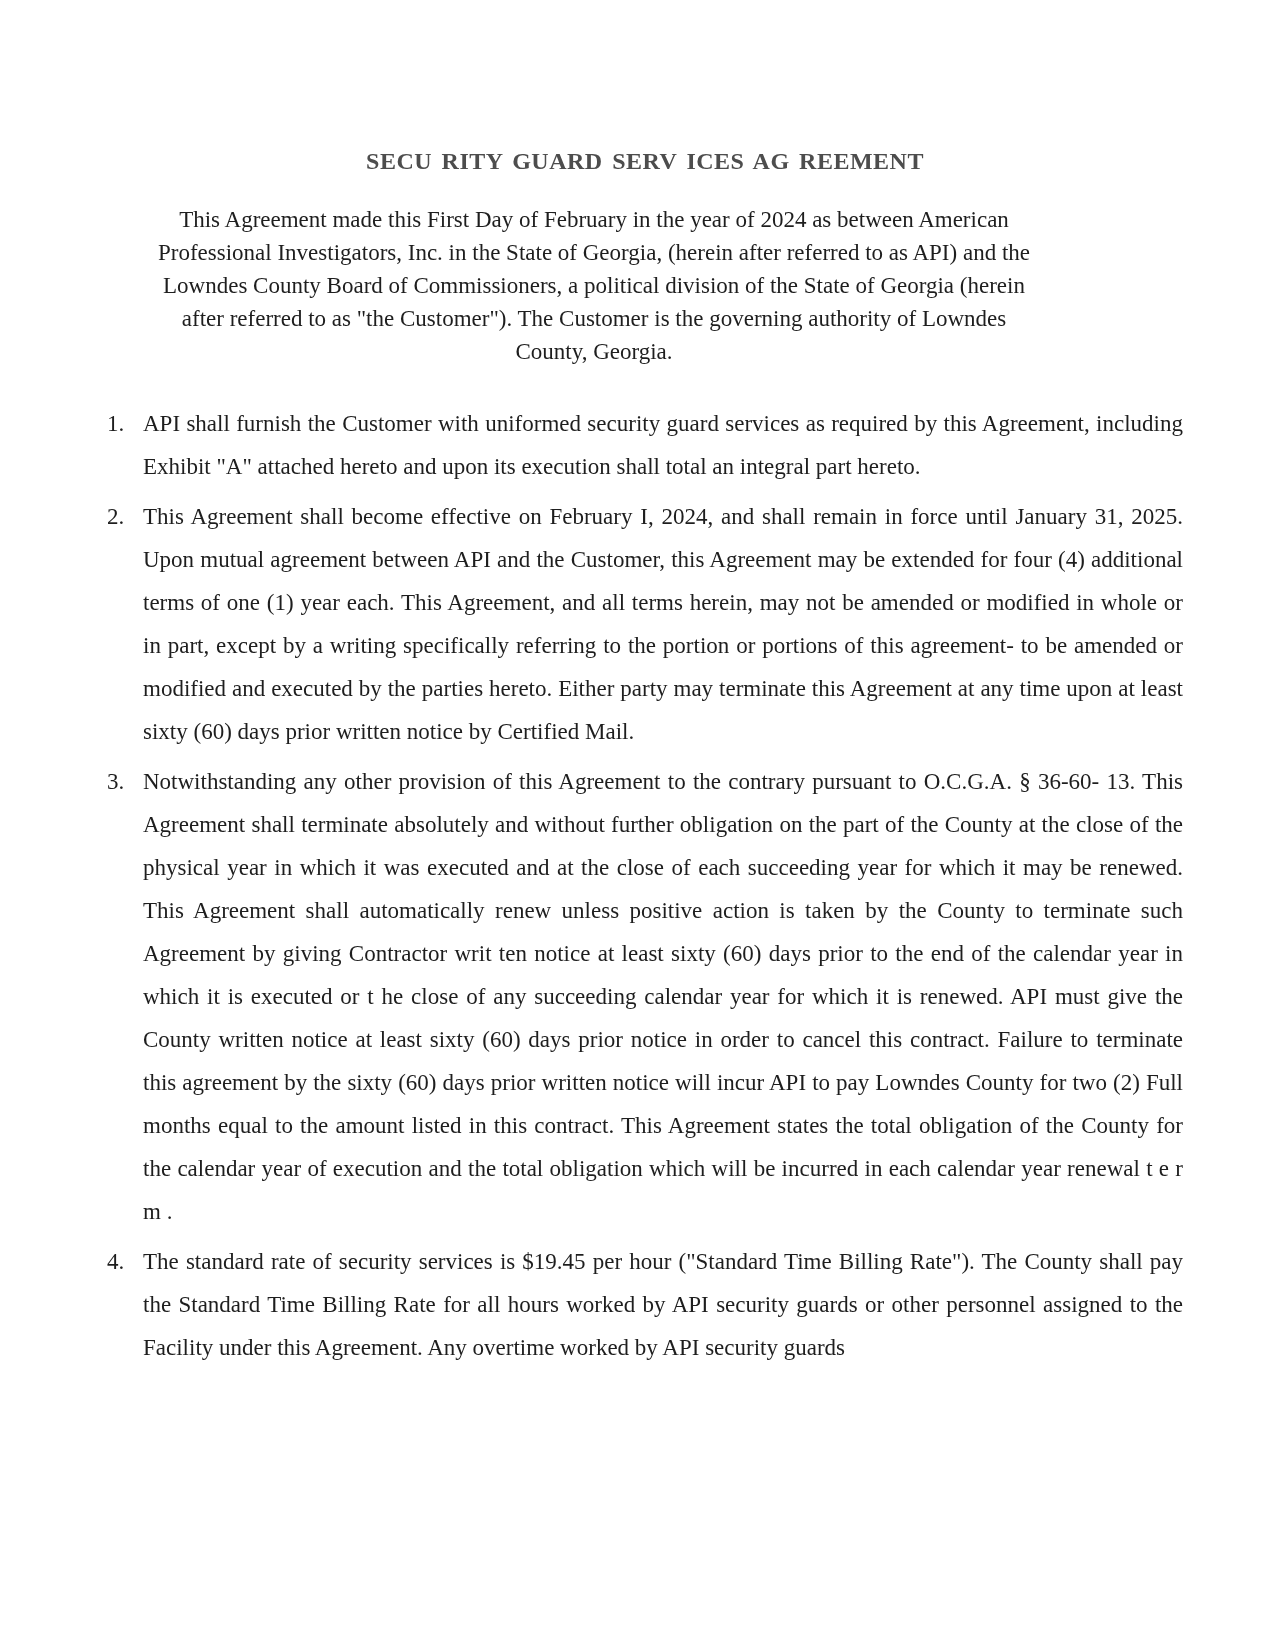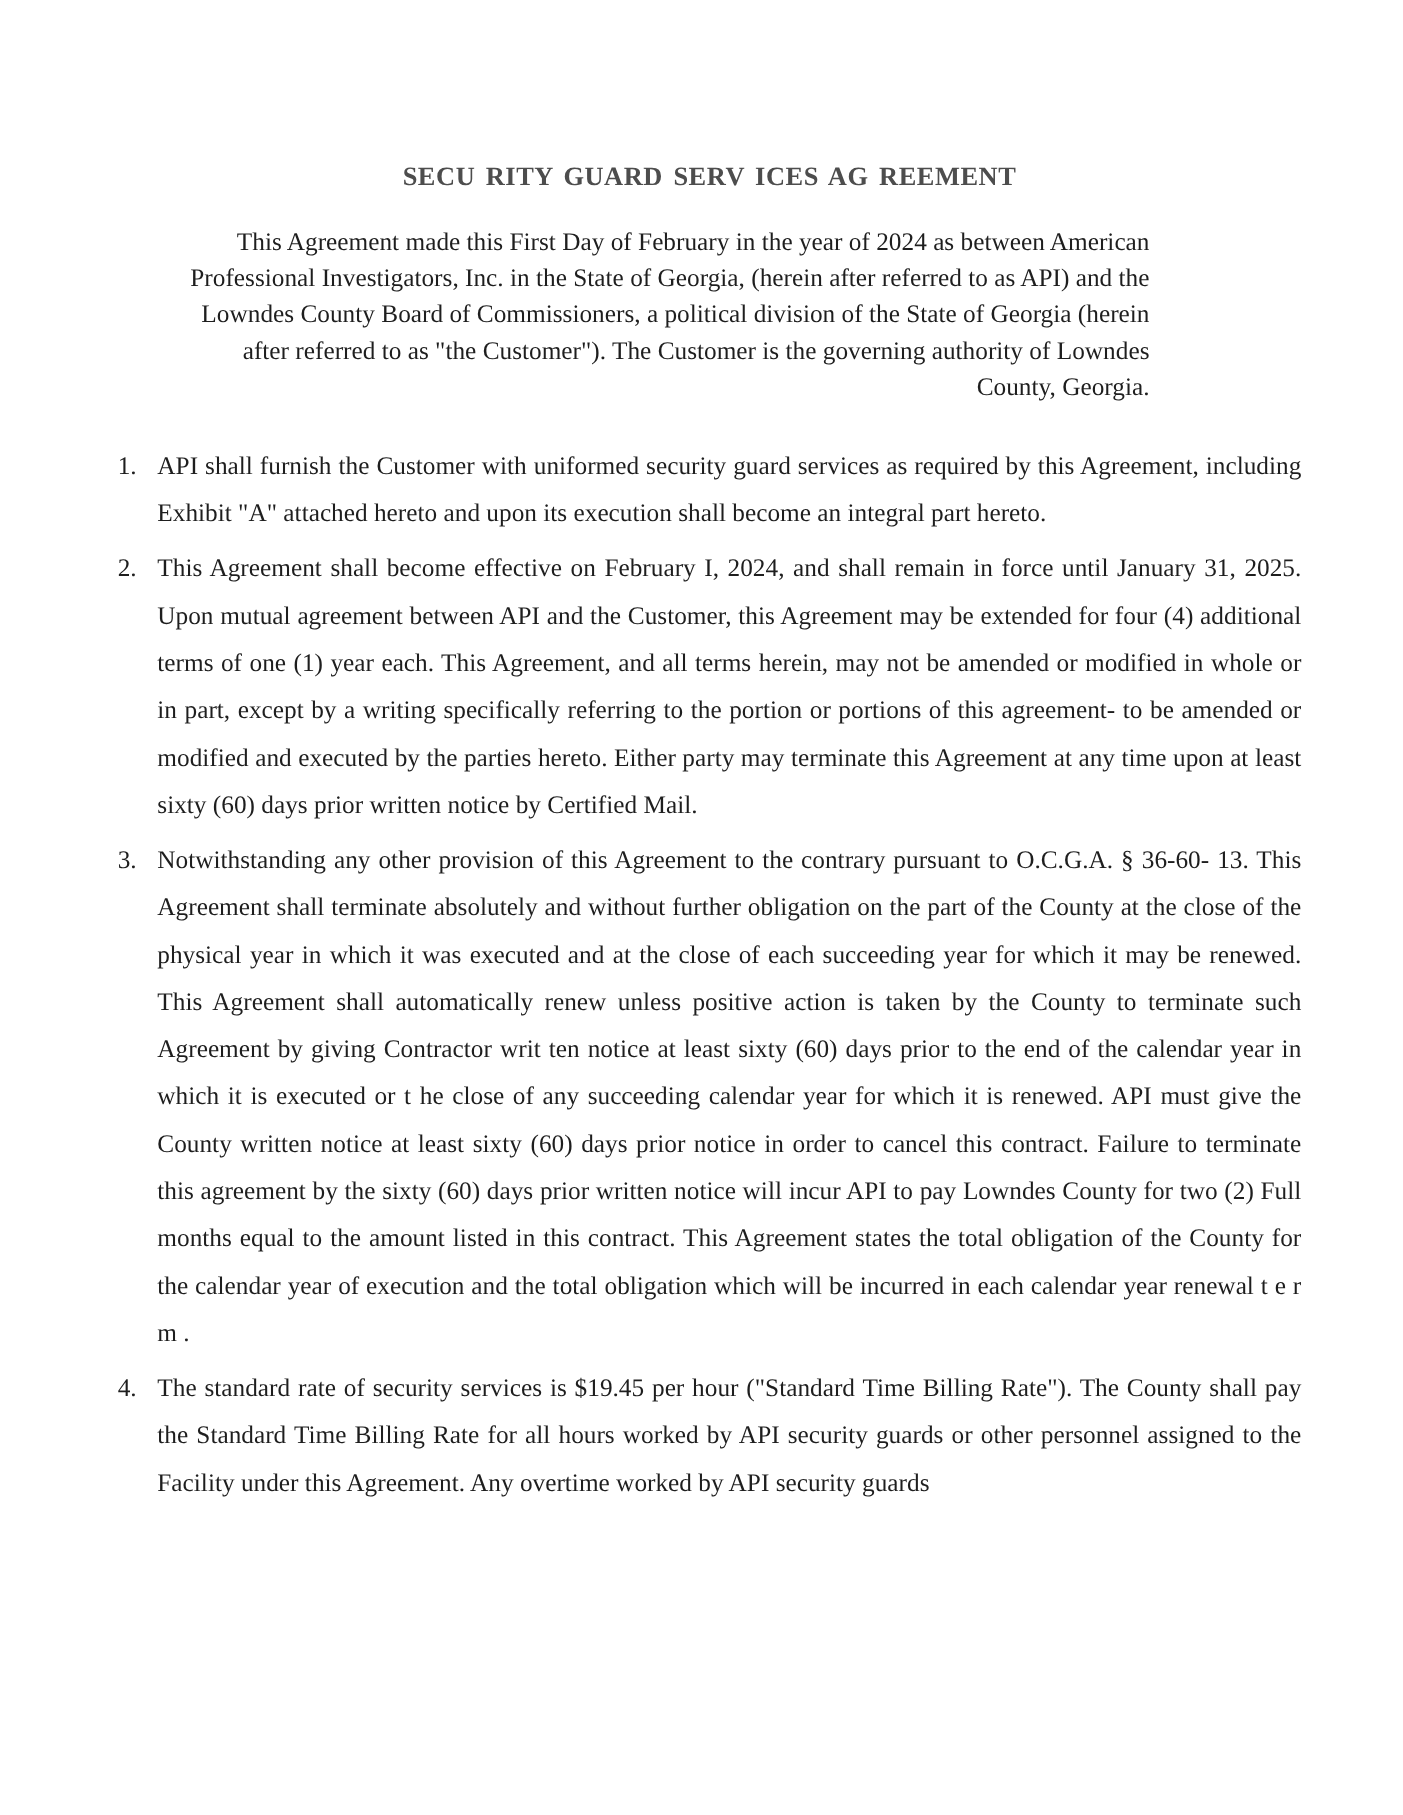--- a/index.html
+++ b/index.html
@@ -25,21 +25,21 @@
     line-height: 30px;
     color: #4d4d4d;
     letter-spacing: 0.5px;
     word-spacing: 3px;
   }
   .intro {
     margin: 27px 0 34px 36px;
     max-width: 902px;
     font-size: 23px;
     line-height: 33px;
-    text-align: right;
+    text-align: center;
   }
   .clauses {
     width: 100%;
   }
   .clause {
     display: flex;
     align-items: flex-start;
     font-size: 23px;
     line-height: 43px;
     margin-bottom: 7px;
@@ -59,21 +59,21 @@
 <div class="page">
 
   <div class="doc-title">SECU RITY GUARD SERV ICES AG REEMENT</div>
 
   <p class="intro">This Agreement made this First Day of February in the year of 2024 as between American Professional Investigators, Inc. in the State of Georgia, (herein after referred to as API) and the Lowndes County Board of Commissioners, a political division of the State of Georgia (herein after referred to as "the Customer"). The Customer is the governing authority of Lowndes County, Georgia.</p>
 
   <div class="clauses">
 
     <div class="clause">
       <span class="clause-num">1.</span>
-      <div class="clause-text">API shall furnish the Customer with uniformed security guard services as required by this Agreement, including Exhibit "A" attached hereto and upon its execution shall become an integral part hereto.</div>
+      <div class="clause-text">API shall furnish the Customer with uniformed security guard services as required by this Agreement, including Exhibit "A" attached hereto and upon its execution shall total an integral part hereto.</div>
     </div>
 
     <div class="clause">
       <span class="clause-num">2.</span>
       <div class="clause-text">This Agreement shall become effective on February I, 2024, and shall remain in force until January 31, 2025. Upon mutual agreement between API and the Customer, this Agreement may be extended for four (4) additional terms of one (1) year each. This Agreement, and all terms herein, may not be amended or modified in whole or in part, except by a writing specifically referring to the portion or portions of this agreement- to be amended or modified and executed by the parties hereto. Either party may terminate this Agreement at any time upon at least sixty (60) days prior written notice by Certified Mail.</div>
     </div>
 
     <div class="clause">
       <span class="clause-num">3.</span>
       <div class="clause-text">Notwithstanding any other provision of this Agreement to the contrary pursuant to O.C.G.A. § 36-60- 13. This Agreement shall terminate absolutely and without further obligation on the part of the County at the close of the physical year in which it was executed and at the close of each succeeding year for which it may be renewed. This Agreement shall automatically renew unless positive action is taken by the County to terminate such Agreement by giving Contractor writ ten notice at least sixty (60) days prior to the end of the calendar year in which it is executed or t he close of any succeeding calendar year for which it is renewed. API must give the County written notice at least sixty (60) days prior notice in order to cancel this contract. Failure to terminate this agreement by the sixty (60) days prior written notice will incur API to pay Lowndes County for two (2) Full months equal to the amount listed in this contract. This Agreement states the total obligation of the County for the calendar year of execution and the total obligation which will be incurred in each calendar year renewal t e r m .</div>

